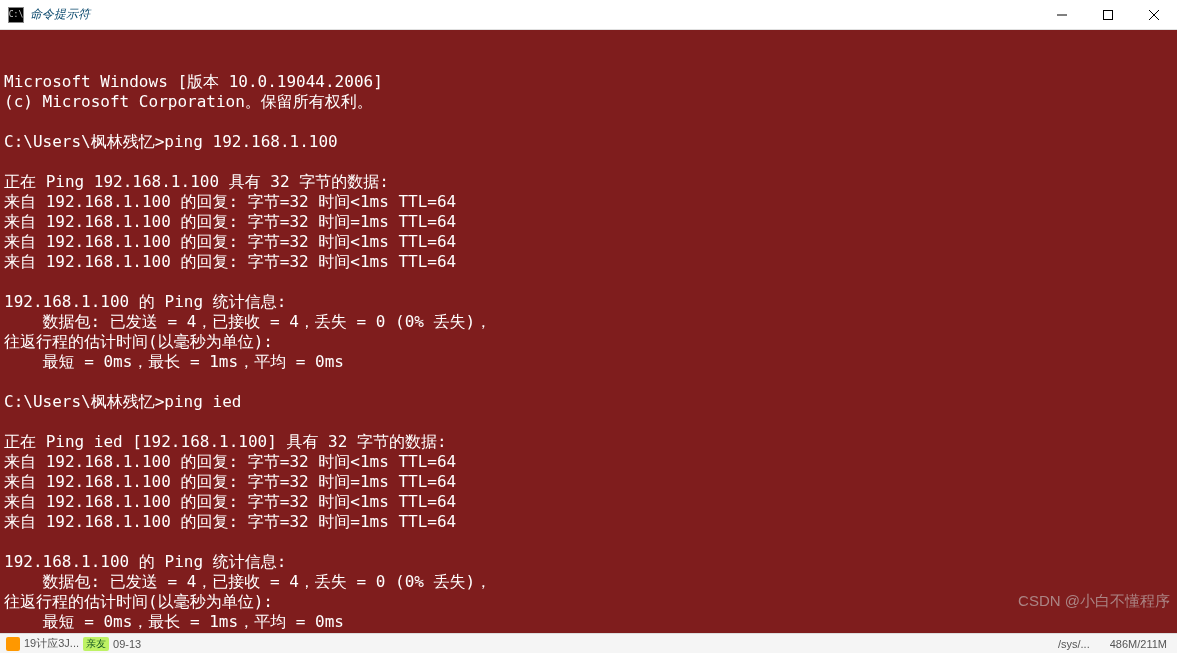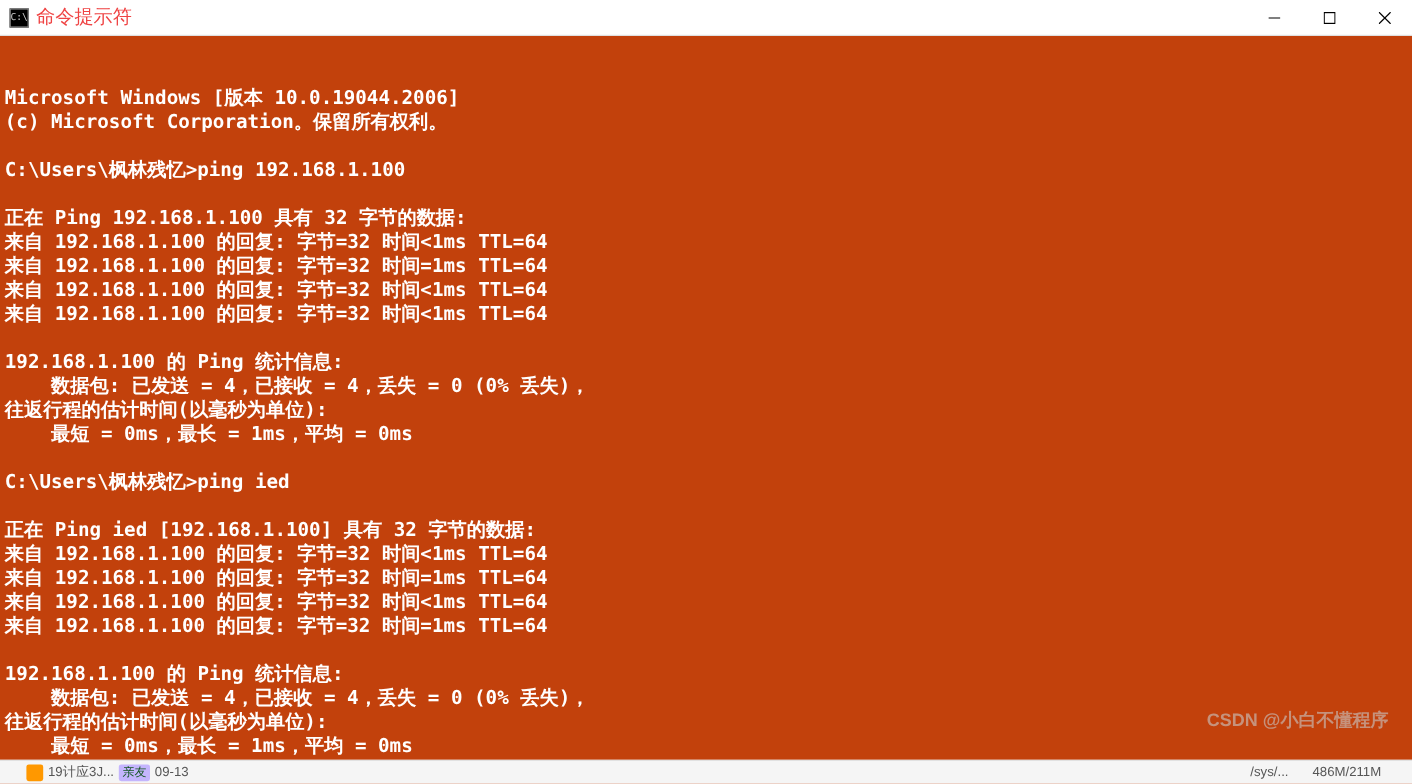--- a/index.html
+++ b/index.html
@@ -37,89 +37,89 @@
       background: #000;
       border: 1px solid #888;
       display: flex;
       align-items: center;
       justify-content: center;
       font-size: 8px;
       color: #ccc;
       font-family: monospace;
     }
     .titlebar-title {
-      font-size: 16px;
-      color: #ef4444;
+      font-size: 12px;
+      color: #0c4a6e;
       flex: 1;
+      font-style: italic;
     }
     .window-controls {
       display: flex;
       height: 100%;
     }
     .win-btn {
       width: 46px;
       height: 100%;
       display: flex;
       align-items: center;
       justify-content: center;
       cursor: pointer;
     }
     .win-btn svg {
       width: 10px;
       height: 10px;
     }
     .terminal {
       flex: 1;
-      background: #c2410c;
+      background: #7f1d1d;
       color: #ffffff;
       font-family: "NSimSun", "SimSun", Consolas, monospace;
       font-size: 16px;
       line-height: 20px;
       padding: 2px 4px;
       white-space: pre;
       overflow: hidden;
       position: relative;
-      font-weight: bold;
     }
     .terminal-line {
       white-space: pre;
     }
     .watermark {
       position: absolute;
       bottom: 22px;
-      right: 20px;
+      right: 7px;
       color: rgba(200, 200, 200, 0.6);
       font-size: 15px;
       font-family: "Microsoft YaHei", sans-serif;
       pointer-events: none;
     }
     .taskbar {
       height: 20px;
       background: #f5f5f5;
       display: flex;
       align-items: center;
       font-size: 11px;
       color: #555;
-      padding: 0 16px;
+      padding: 0 0;
       border-top: 1px solid #ddd;
     }
     .taskbar-item {
       display: flex;
       align-items: center;
       gap: 4px;
       padding: 0 6px;
     }
     .taskbar-icon {
       width: 14px;
       height: 14px;
       background: #ff9800;
       border-radius: 2px;
     }
     .taskbar-badge {
-      background: #c4b5fd;
+      background: #bef264;
       color: #155724;
       padding: 0 3px;
       border-radius: 2px;
       font-size: 10px;
       text-align: right;
     }
     .taskbar-right {
       margin-left: auto;
       display: flex;
       gap: 20px;

